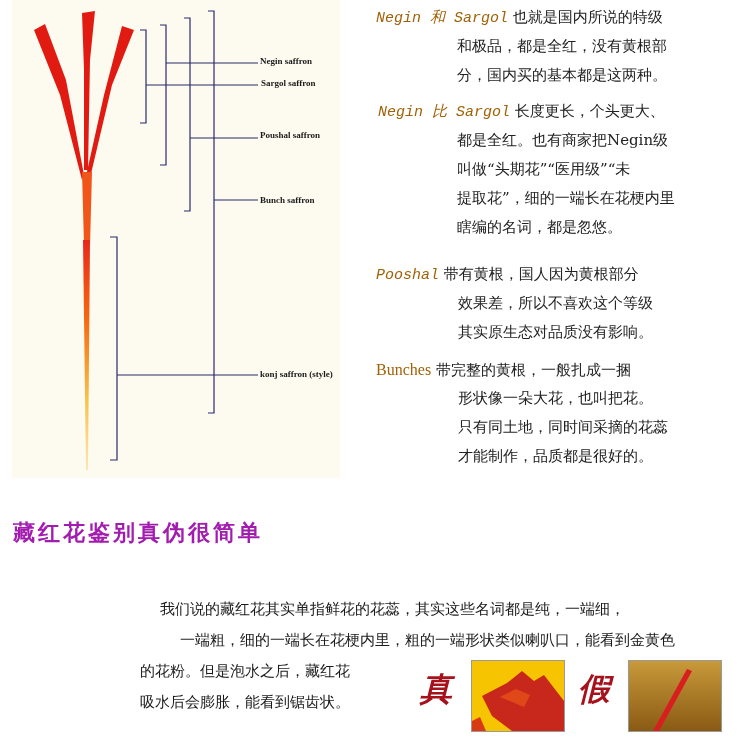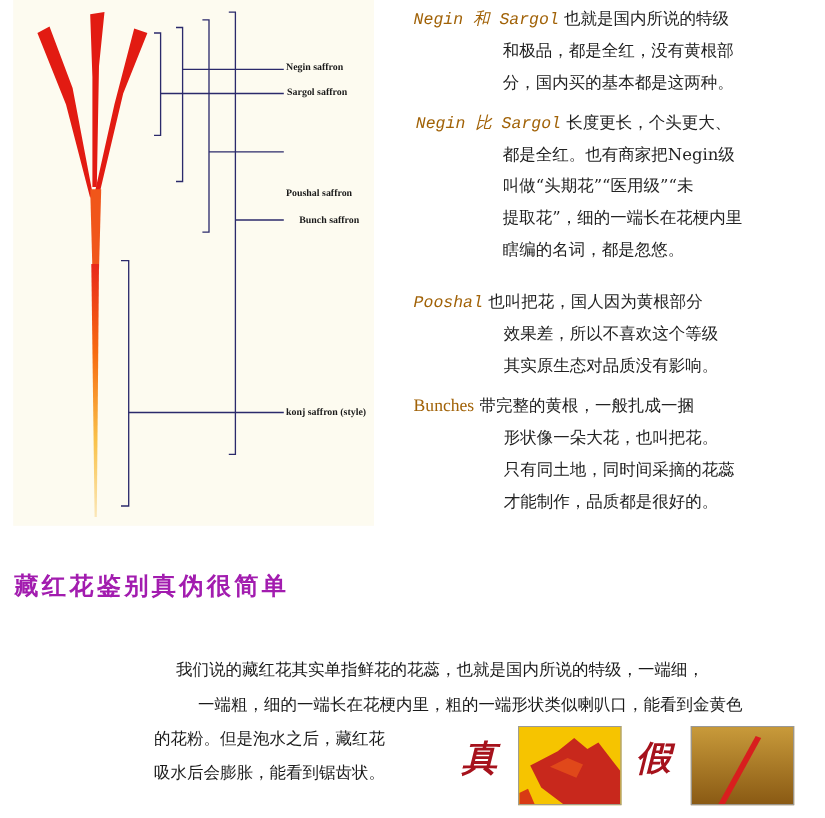--- a/index.html
+++ b/index.html
@@ -47,22 +47,22 @@
       <path d="M110 237 H117 V460 H110"></path>
       <line x1="166" y1="63" x2="258" y2="63"></line>
       <line x1="146" y1="85" x2="258" y2="85"></line>
       <line x1="190" y1="138" x2="258" y2="138"></line>
       <line x1="214" y1="200" x2="258" y2="200"></line>
       <line x1="117" y1="375" x2="258" y2="375"></line>
     </g>
   </svg>
   <div class="lbl" style="left:248px;top:56px;">Negin saffron</div>
   <div class="lbl" style="left:249px;top:78px;">Sargol saffron</div>
-  <div class="lbl" style="left:248px;top:130px;margin-top:40px;">Poushal saffron</div>
-  <div class="lbl" style="left:260px;top:195px;">Bunch saffron</div>
+  <div class="lbl" style="left:248px;top:130px;">Poushal saffron</div>
+  <div class="lbl" style="left:248px;top:195px;">Bunch saffron</div>
   <div class="lbl" style="left:248px;top:369px;">konj saffron (style)</div>
 </div>
 
 <div class="desc" style="top:4px;">
   <div class="line" style="left:0;top:0;">
     <span class="term">Negin 和 Sargol</span>
     <span>也就是国内所说的特级</span>
   </div>
   <div class="line" style="left:81px;top:29px;">和极品，都是全红，没有黄根部</div>
   <div class="line" style="left:81px;top:58px;">分，国内买的基本都是这两种。</div>
@@ -75,39 +75,39 @@
   </div>
   <div class="line" style="left:81px;top:29px;">都是全红。也有商家把Negin级</div>
   <div class="line" style="left:81px;top:58px;">叫做“头期花”“医用级”“未</div>
   <div class="line" style="left:81px;top:87px;">提取花”，细的一端长在花梗内里</div>
   <div class="line" style="left:81px;top:116px;">瞎编的名词，都是忽悠。</div>
 </div>
 
 <div class="desc" style="top:261px;">
   <div class="line" style="left:0;top:0;">
     <span class="term">Pooshal</span>
-    <span>也叫把花，国人因为黄根部分</span>
+    <span>带有黄根，国人因为黄根部分</span>
   </div>
   <div class="line" style="left:82px;top:29px;">效果差，所以不喜欢这个等级</div>
   <div class="line" style="left:82px;top:58px;">其实原生态对品质没有影响。</div>
 </div>
 
 <div class="desc" style="top:356px;">
   <div class="line" style="left:0;top:0;">
     <span class="term plain">Bunches</span>
     <span>带完整的黄根，一般扎成一捆</span>
   </div>
   <div class="line" style="left:82px;top:29px;">形状像一朵大花，也叫把花。</div>
   <div class="line" style="left:82px;top:58px;">只有同土地，同时间采摘的花蕊</div>
   <div class="line" style="left:82px;top:87px;">才能制作，品质都是很好的。</div>
 </div>
 
 <div class="headline">藏红花鉴别真伪很简单</div>
 
-<div class="para" style="left:160px;top:600px;">我们说的藏红花其实单指鲜花的花蕊，也就是国内所说的特级，一端细，</div>
+<div class="para" style="left:160px;top:600px;">我们说的藏红花其实单指鲜花的花蕊，其实这些名词都是纯，一端细，</div>
 <div class="para" style="left:140px;top:631px;margin-left:40px;">一端粗，细的一端长在花梗内里，粗的一端形状类似喇叭口，能看到金黄色</div>
 <div class="para" style="left:140px;top:662px;">的花粉。但是泡水之后，藏红花</div>
 <div class="para" style="left:140px;top:693px;">吸水后会膨胀，能看到锯齿状。</div>
 
 <div class="glyph" style="left:420px;top:668px;">真</div>
 <div class="thumb" style="left:471px;top:660px;background:#f8c800;">
   <svg width="92" height="70">
     <rect width="92" height="70" fill="#f6c400"></rect>
     <path d="M10 35 L35 22 L50 10 L62 20 L72 14 L92 40 L92 70 L40 70 L20 55 Z" fill="#c8281c"></path>
     <path d="M28 36 L44 28 L58 34 L52 46 Z" fill="#e0481a"></path>

